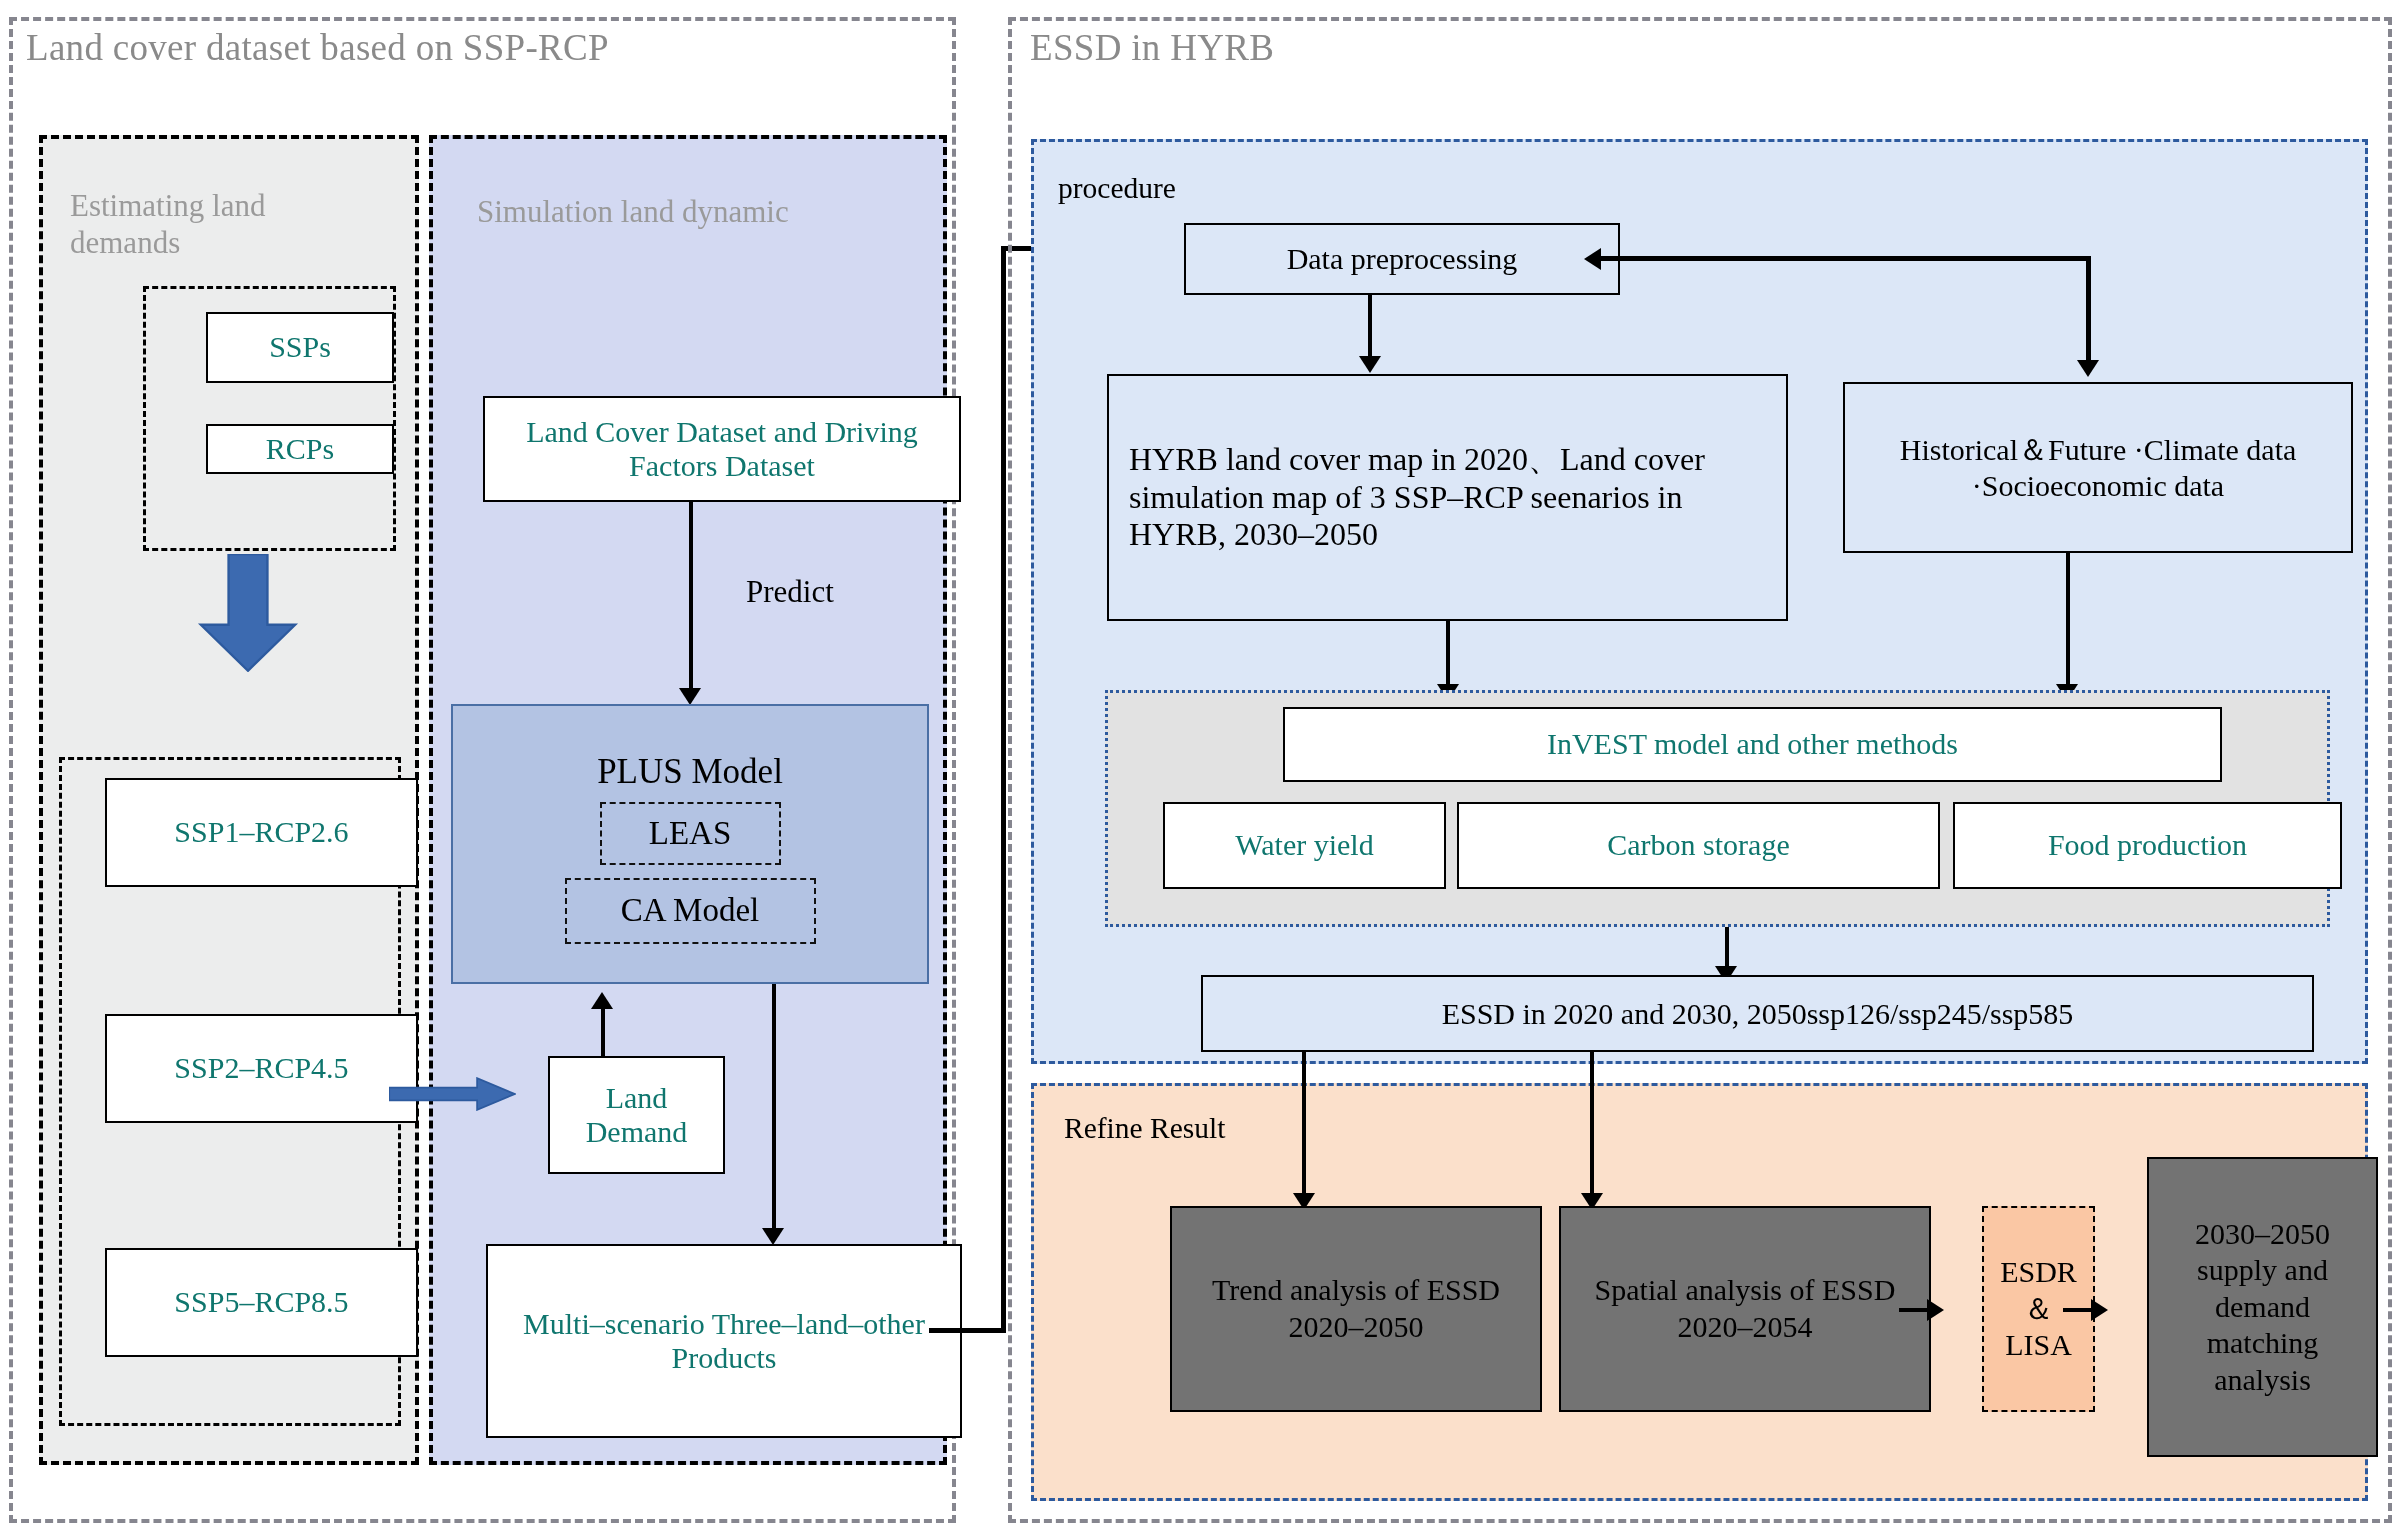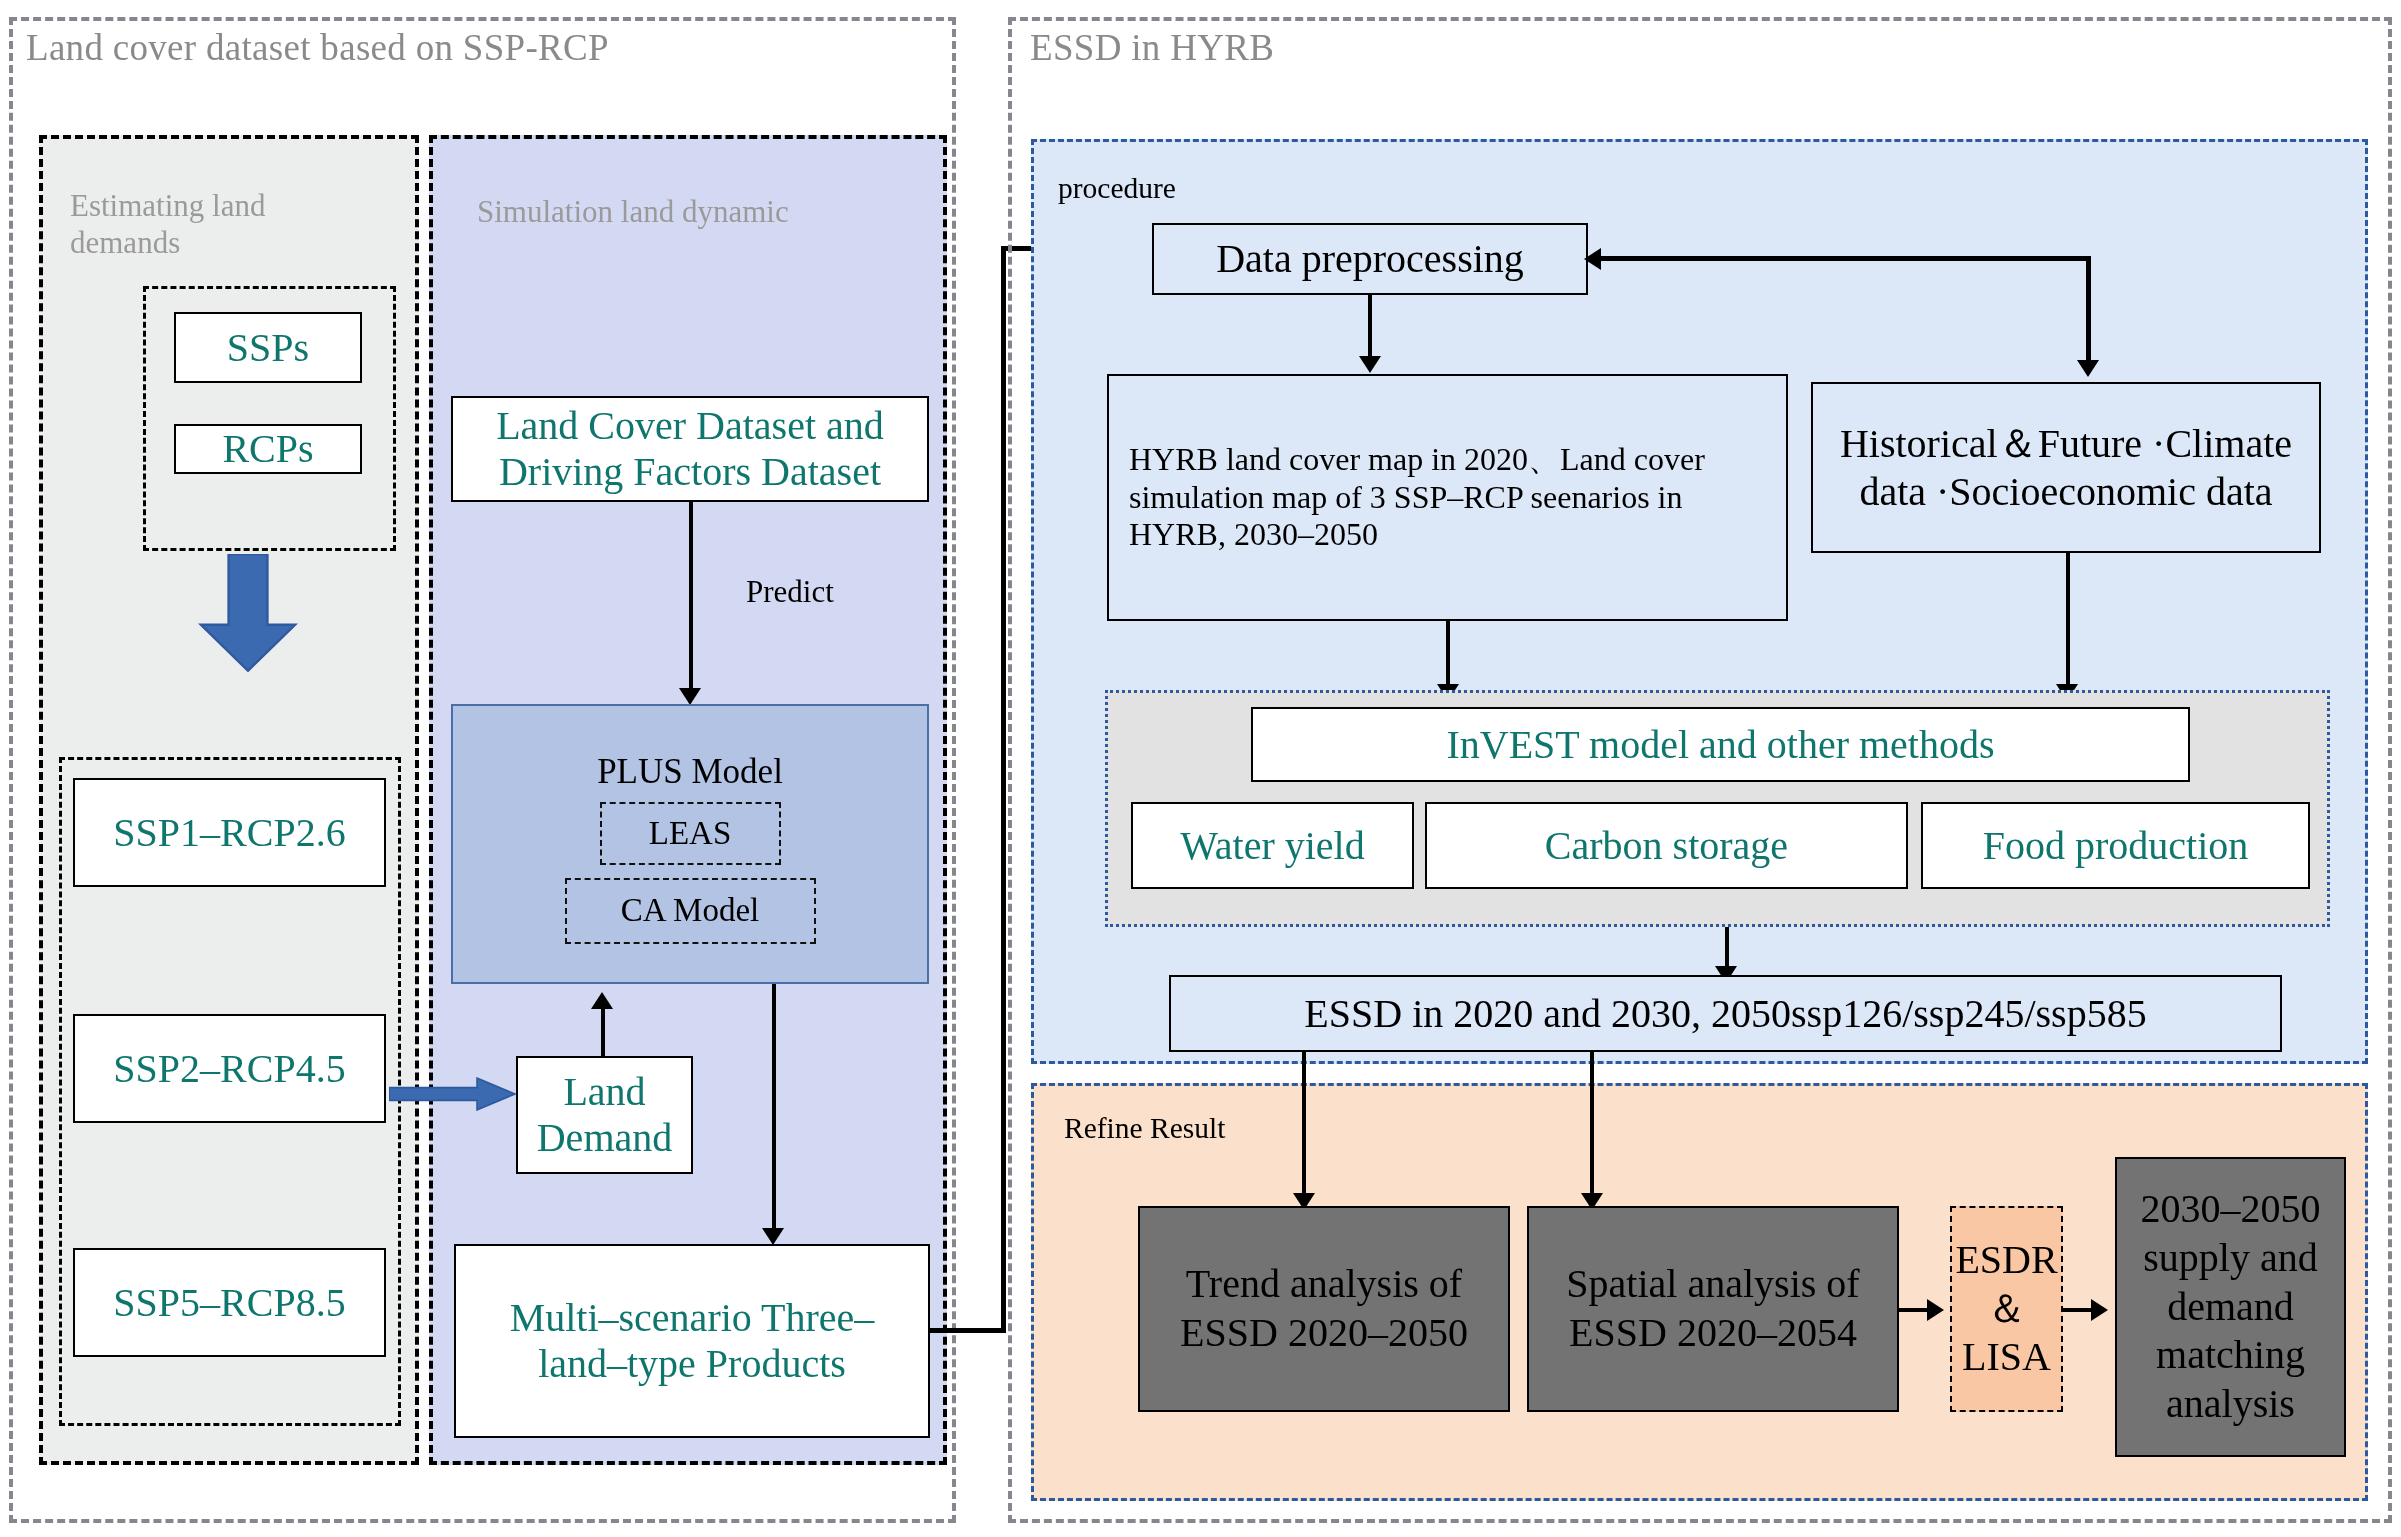--- a/index.html
+++ b/index.html
@@ -17,21 +17,21 @@
   
   .panel-caption{color:#8a8a8a;font-size:37px;white-space:nowrap;letter-spacing:0.3px;}
 
   
   .grey-col{background:#eceded;border:4.7px dashed #000;}
   .lav-col{background:#d3d9f2;border:4.7px dashed #000;}
   .sub-caption{color:#9a9a9a;font-size:31px;line-height:1.18;}
 
   
   .node{background:#ffffff;border:2.4px solid #000;color:#0f766e;line-height:1.14;}
-  .node-lg{font-size:40px;}
+  .node-lg{font-size:30px;margin-left:32px;}
   .node-md{font-size:32px;}
 
   
   .dash-frame{border:3.5px dashed #000;background:transparent;}
 
   
   .plus-box{background:#b3c3e3;border:2.9px solid #4a6fa5;}
   .plus-title{font-size:35px;color:#000;}
   .plus-sub{border:2.9px dashed #111;font-size:33px;color:#000;background:transparent;}
 
@@ -107,21 +107,21 @@
   </div>
 
   <div class="abs node ctr col node-lg" style="left:516px;top:1056px;width:177px;height:118px;padding:0 10.6px;">Land Demand</div>
 
   <div class="ln-v" style="left:601px;top:1008px;height:48px;"></div>
   <div class="arrow-up" style="left:591px;top:992px;"></div>
 
   <div class="ln-v" style="left:772px;top:984px;height:246px;"></div>
   <div class="arrow-down" style="left:762px;top:1228px;"></div>
 
-  <div class="abs node ctr node-lg" style="left:454px;top:1244px;width:476px;height:194px;padding:0 23.6px;">Multi–scenario Three–land–type Products</div>
+  <div class="abs node ctr node-lg" style="left:454px;top:1244px;width:476px;height:194px;padding:0 23.6px;">Multi–scenario Three–land–other Products</div>
 
   <div class="ln-h-thick" style="left:929px;top:1328px;width:77px;"></div>
   <div class="ln-v-thick" style="left:1001px;top:246px;height:1085px;"></div>
   <div class="ln-h-thick" style="left:1001px;top:246px;width:727px;"></div>
   <div class="arrow-right" style="left:1137px;top:237px;"></div>
 
   <div class="abs panel-outer" style="left:1008px;top:16.5px;width:1384px;height:1506px;"></div>
   <div class="abs panel-caption" style="left:1030px;top:21px;width:707px;height:53px;display:flex;align-items:center;">ESSD in HYRB</div>
 
   <div class="abs blue-zone" style="left:1031px;top:139px;width:1337px;height:925px;"></div>

